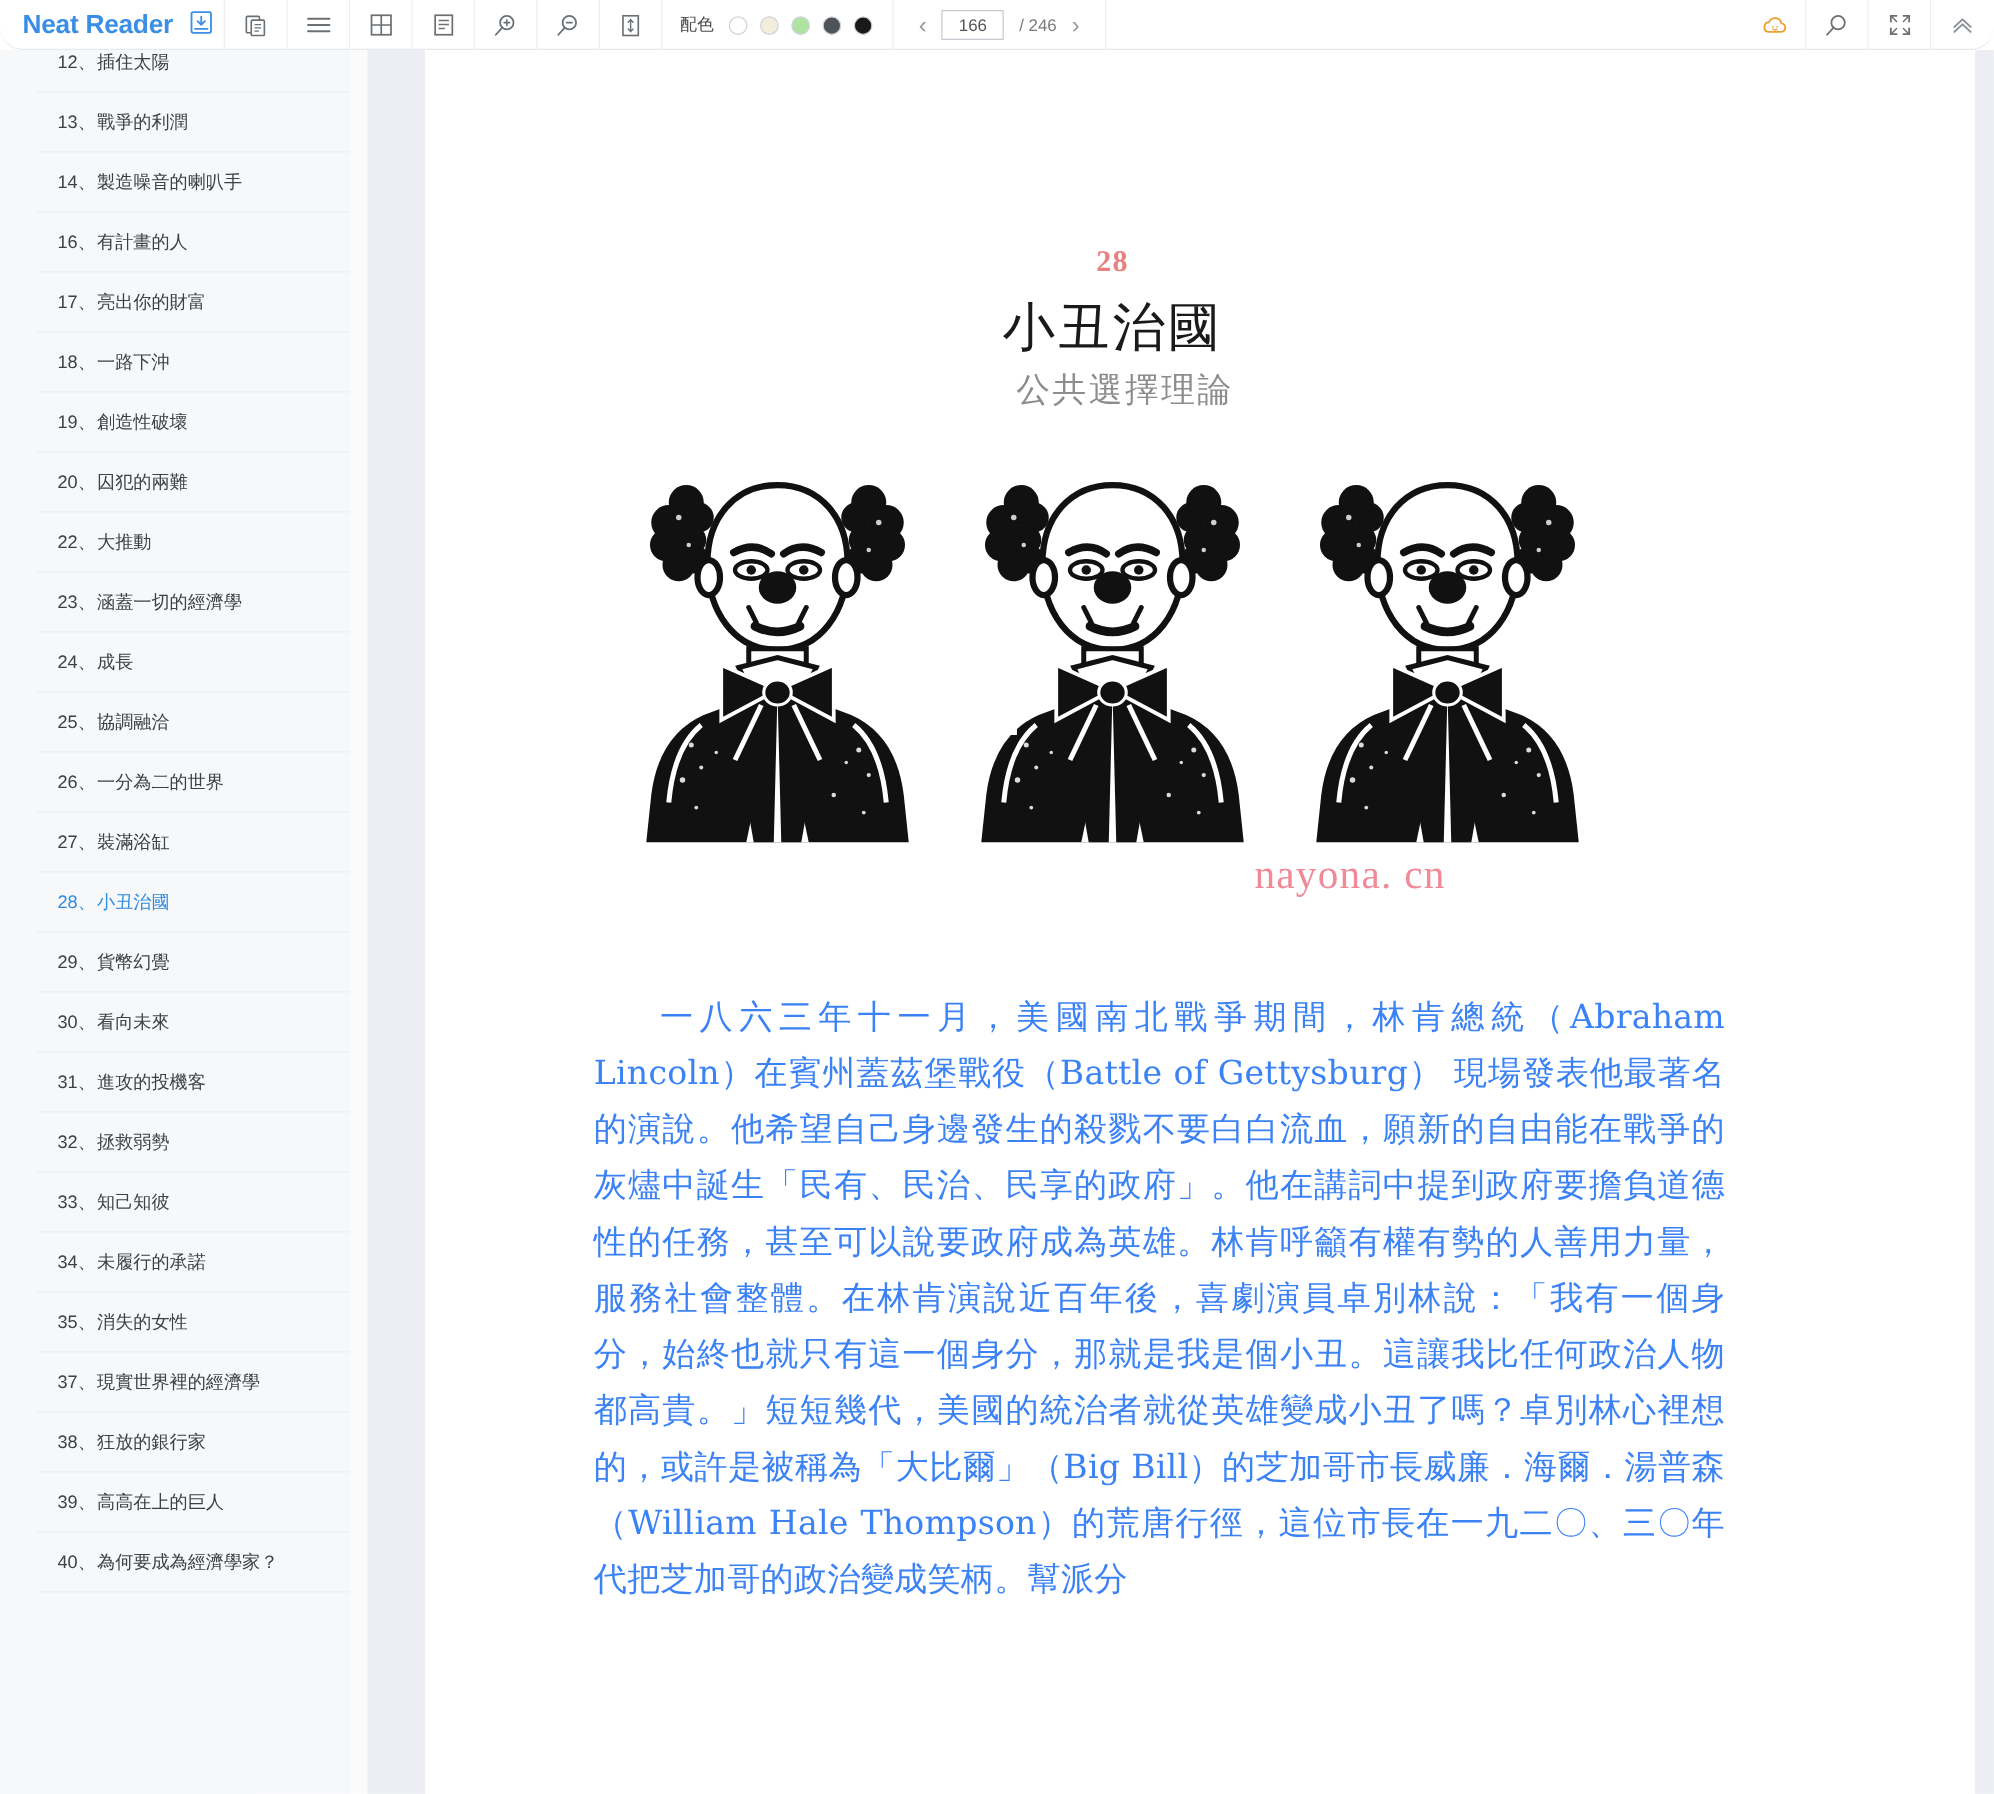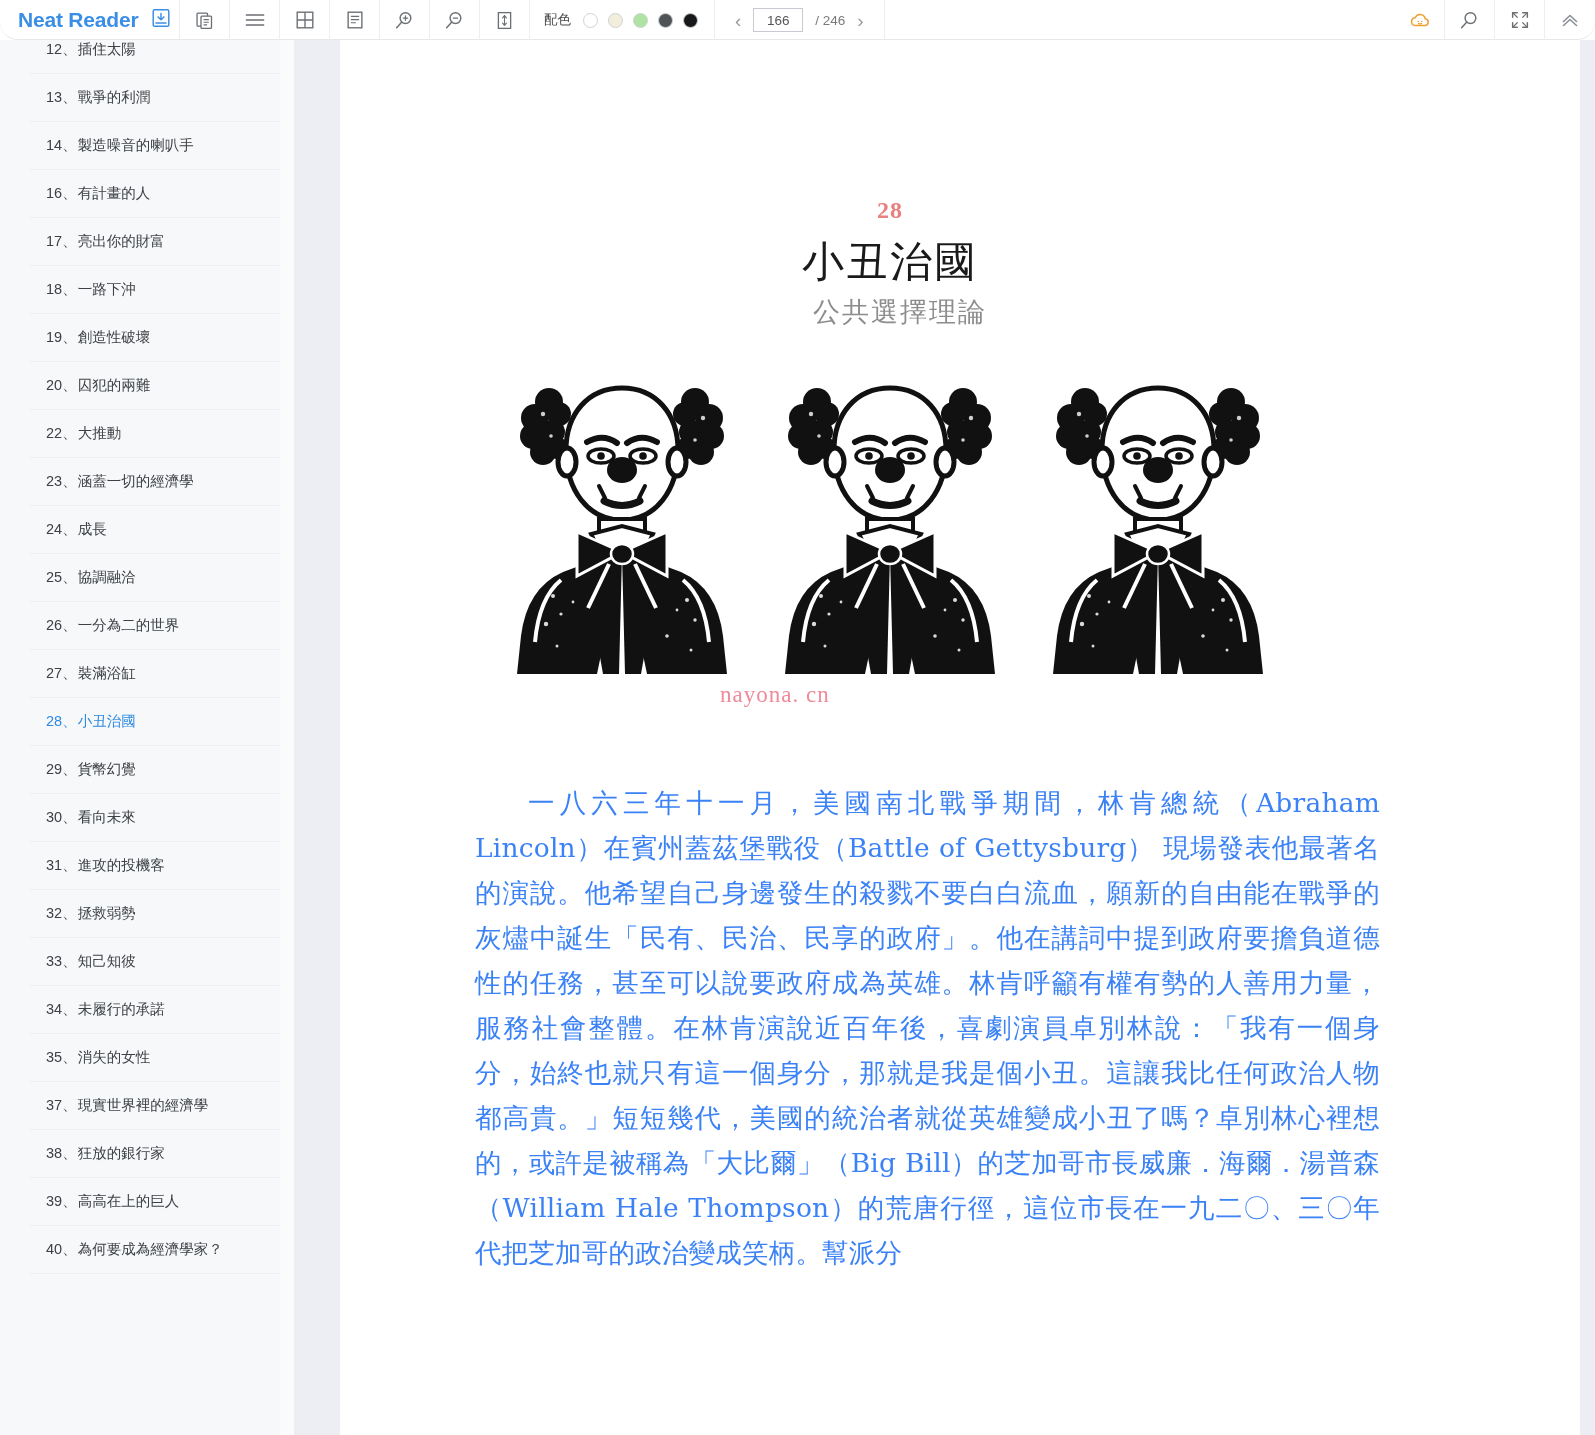--- a/index.html
+++ b/index.html
@@ -148,24 +148,25 @@
     margin-top: 44px;
     height: 300px;
     display: flex; align-items: flex-end; justify-content: center;
     gap: 6px;
   }
   .clown { width: 262px; height: 300px; display: block; }
 
   #watermark {
     margin-top: 8px;
     margin-left: 380px;
-    font-size: 23px;
+    font-size: 33px;
     color: #f08a99;
     font-family: "Liberation Serif", serif;
     letter-spacing: 1px;
+    text-align: center;
   }
 
   #body-text {
     margin: 72px 60px 0 135px;
     font-family: "DejaVu Serif", serif;
     font-size: 26.5px;
     line-height: 45px;
     color: #3b82f6;
     text-align: justify;
     text-indent: 2em;

